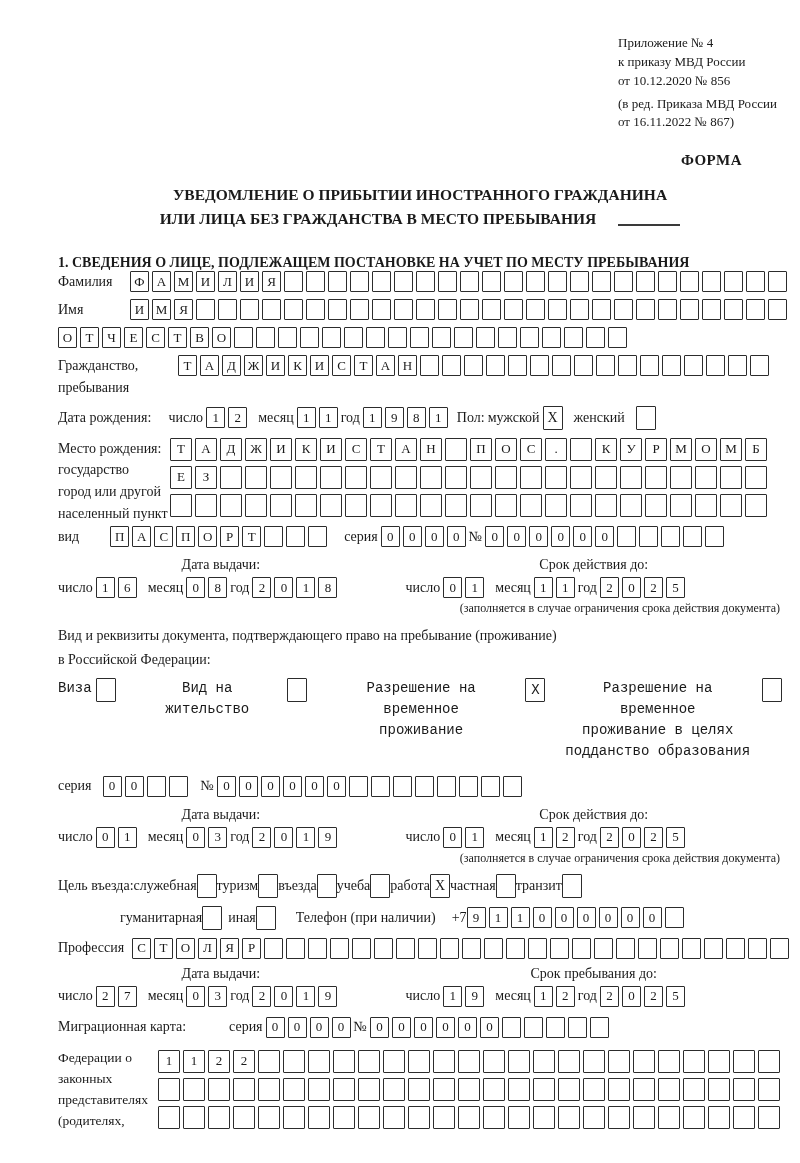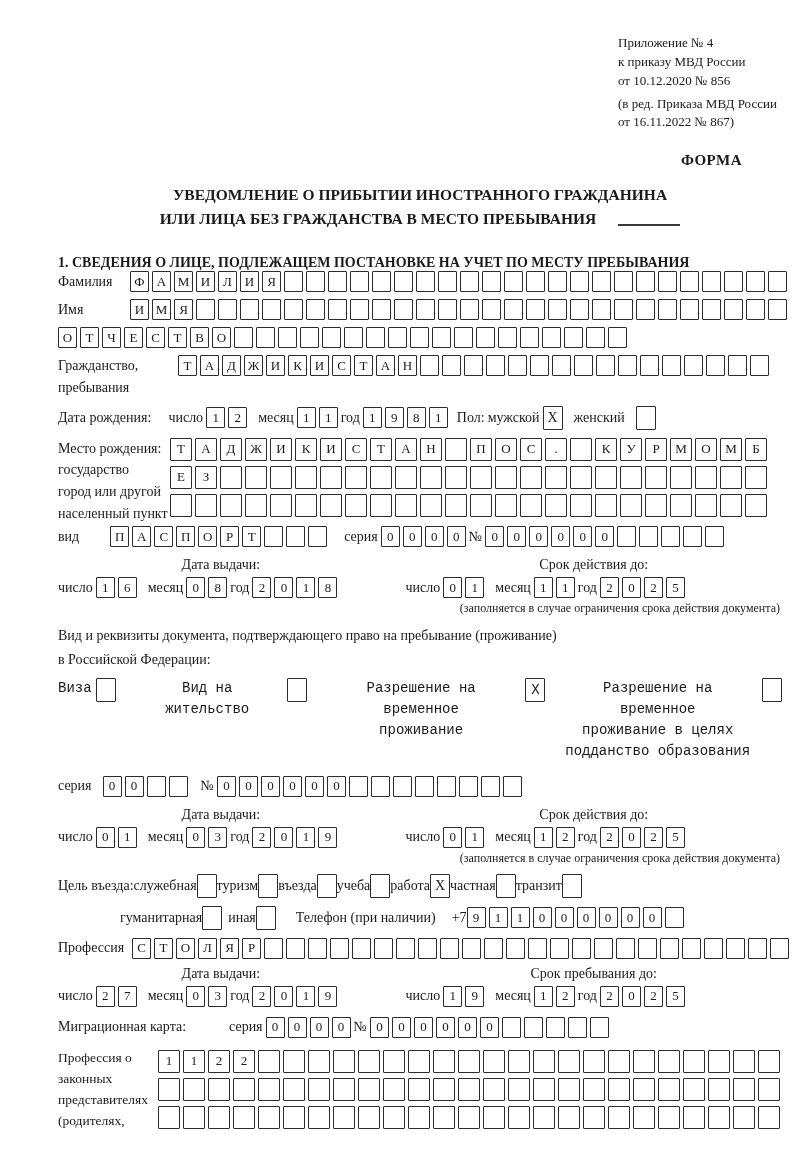--- a/index.html
+++ b/index.html
@@ -693,21 +693,21 @@
         <span class="cell"></span>
         <span class="cell"></span>
         <span class="cell"></span>
         <span class="cell"></span>
         <span class="cell"></span>
       </span>
   </div>
 
   <div class="frow top" style="margin-top:10px;margin-bottom:0;">
     <span class="lbl2 w100" style="font-size:13.5px;">
-      <div>Профессия о</div>
+      <div>Федерации о</div>
       <div>законных</div>
       <div>представителях</div>
       <div>(родителях,</div>
 
     </span>
     <span class="stack" style="margin-top:2px;">
       <span class="cells lg">
           <span class="cell">1</span>
           <span class="cell">1</span>
           <span class="cell">2</span>

